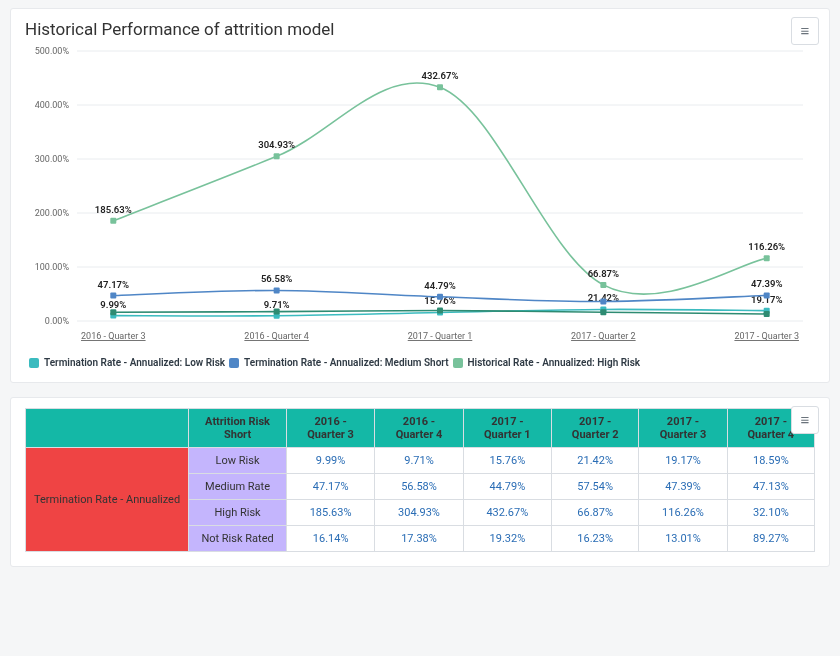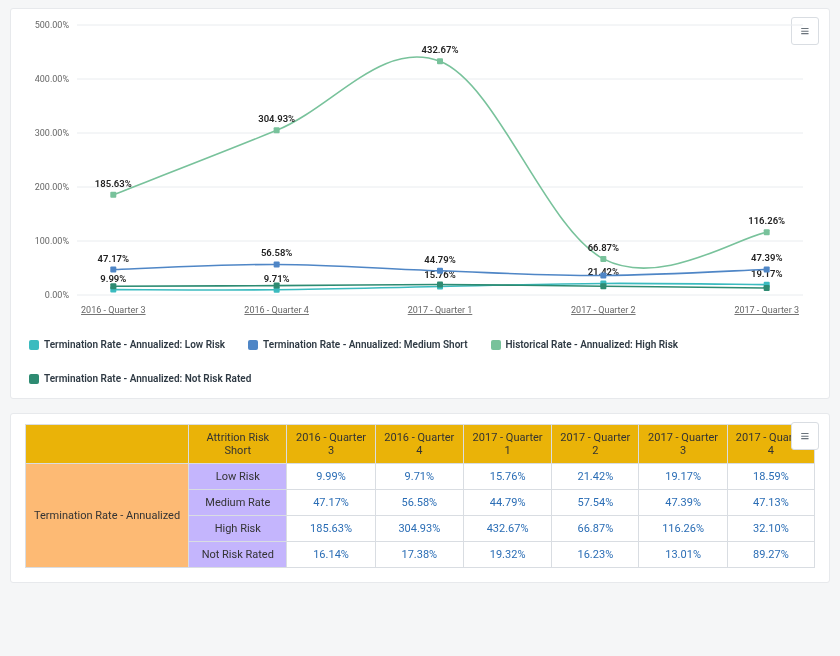--- a/index.html
+++ b/index.html
@@ -2,44 +2,45 @@
 <html><head>
 <meta charset="utf-8">
 <style>
   html,body{margin:0;padding:0;background:#f5f6f7;font-family:-apple-system,BlinkMacSystemFont,"Segoe UI",Roboto,Arial,sans-serif;color:#333;}
   .page{width:840px;margin:0 auto;padding:8px 10px;box-sizing:border-box;}
   .card{background:#fff;border:1px solid #e7e9ec;border-radius:3px;padding:10px 14px 14px 14px;margin-bottom:14px;position:relative;}
   .card-title{font-size:17px;font-weight:400;color:#333;margin:0 0 6px 0;}
   .card-menu{position:absolute;top:8px;right:10px;width:26px;height:26px;border:1px solid #d9dde2;border-radius:3px;display:flex;align-items:center;justify-content:center;color:#6a737b;font-size:15px;cursor:pointer;background:#fff;}
   .chart-wrap{position:relative;width:100%;height:300px;}
   .chart-wrap svg{display:block;}
-  .legend{display:flex;flex-wrap:wrap;gap:23px;justify-content:flex-start;font-size:10px;color:#2f3a44;margin-top:20px;padding-left:4px;font-weight:600;}
+  .legend{display:flex;flex-wrap:wrap;gap:4px;justify-content:flex-start;font-size:10px;color:#2f3a44;margin-top:12px;padding-left:4px;font-weight:600;}
   .legend-item{display:flex;align-items:center;gap:5px;}
   .legend-swatch{width:10px;height:10px;border-radius:2px;display:inline-block;}
   
   table.perf{border-collapse:collapse;width:100%;font-size:11px;}
   table.perf th,table.perf td{border:1px solid #d9dde2;padding:6px 8px;text-align:center;}
-  table.perf thead th{background:#eab308;font-weight:400;color:#333;}
+  table.perf thead th{background:#14b8a6;font-weight:700;color:#333;}
   table.perf td.link{color:#2a6db5;}
   table.perf td.rowhead{background:#c4b5fd;color:#333;}
-  table.perf td.grouphead{background:#fdba74;color:#333;white-space:nowrap;}
+  table.perf td.grouphead{background:#ef4444;color:#333;white-space:nowrap;}
   .axis-label{font-size:9px;fill:#666;}
   .grid-line{stroke:#e9ecef;stroke-width:1;}
   .x-tick{font-size:9px;fill:#666;text-decoration:underline;}
   .data-label{font-size:9.5px;fill:#222;font-weight:600;}
 </style>
 </head>
 <body>
 
 <div class="page">
 
   <div class="card">
     <div class="card-menu">
       <span>≡</span>
     </div>
+    <h3 class="card-title">Historical Performance of attrition model</h3>
 
     <div class="chart-wrap">
       <svg id="chart-svg" width="792" height="300" viewBox="0 0 792 300">
           <line x1="52" y1="276" x2="778" y2="276" class="grid-line"></line>
           <text x="44" y="279" text-anchor="end" class="axis-label">0.00%</text>
           <line x1="52" y1="222" x2="778" y2="222" class="grid-line"></line>
           <text x="44" y="225" text-anchor="end" class="axis-label">100.00%</text>
           <line x1="52" y1="168" x2="778" y2="168" class="grid-line"></line>
           <text x="44" y="171" text-anchor="end" class="axis-label">200.00%</text>
           <line x1="52" y1="114" x2="778" y2="114" class="grid-line"></line>
@@ -100,24 +101,20 @@
           <span>Termination Rate - Annualized: Low Risk</span>
         </div>
         <div class="legend-item">
           <span class="legend-swatch" style="background: rgb(79, 134, 198);"></span>
           <span>Termination Rate - Annualized: Medium Short</span>
         </div>
         <div class="legend-item">
           <span class="legend-swatch" style="background: rgb(120, 194, 155);"></span>
           <span>Historical Rate - Annualized: High Risk</span>
         </div>
-        <div class="legend-item">
-          <span class="legend-swatch" style="background: rgb(46, 139, 114);"></span>
-          <span>Termination Rate - Annualized: Not Risk Rated</span>
-        </div>
       </div>
   </div>
 
   <div class="card">
     <div class="card-menu">
       <span>≡</span>
     </div>
 
     <table class="perf" id="perf-table">
       <thead>

